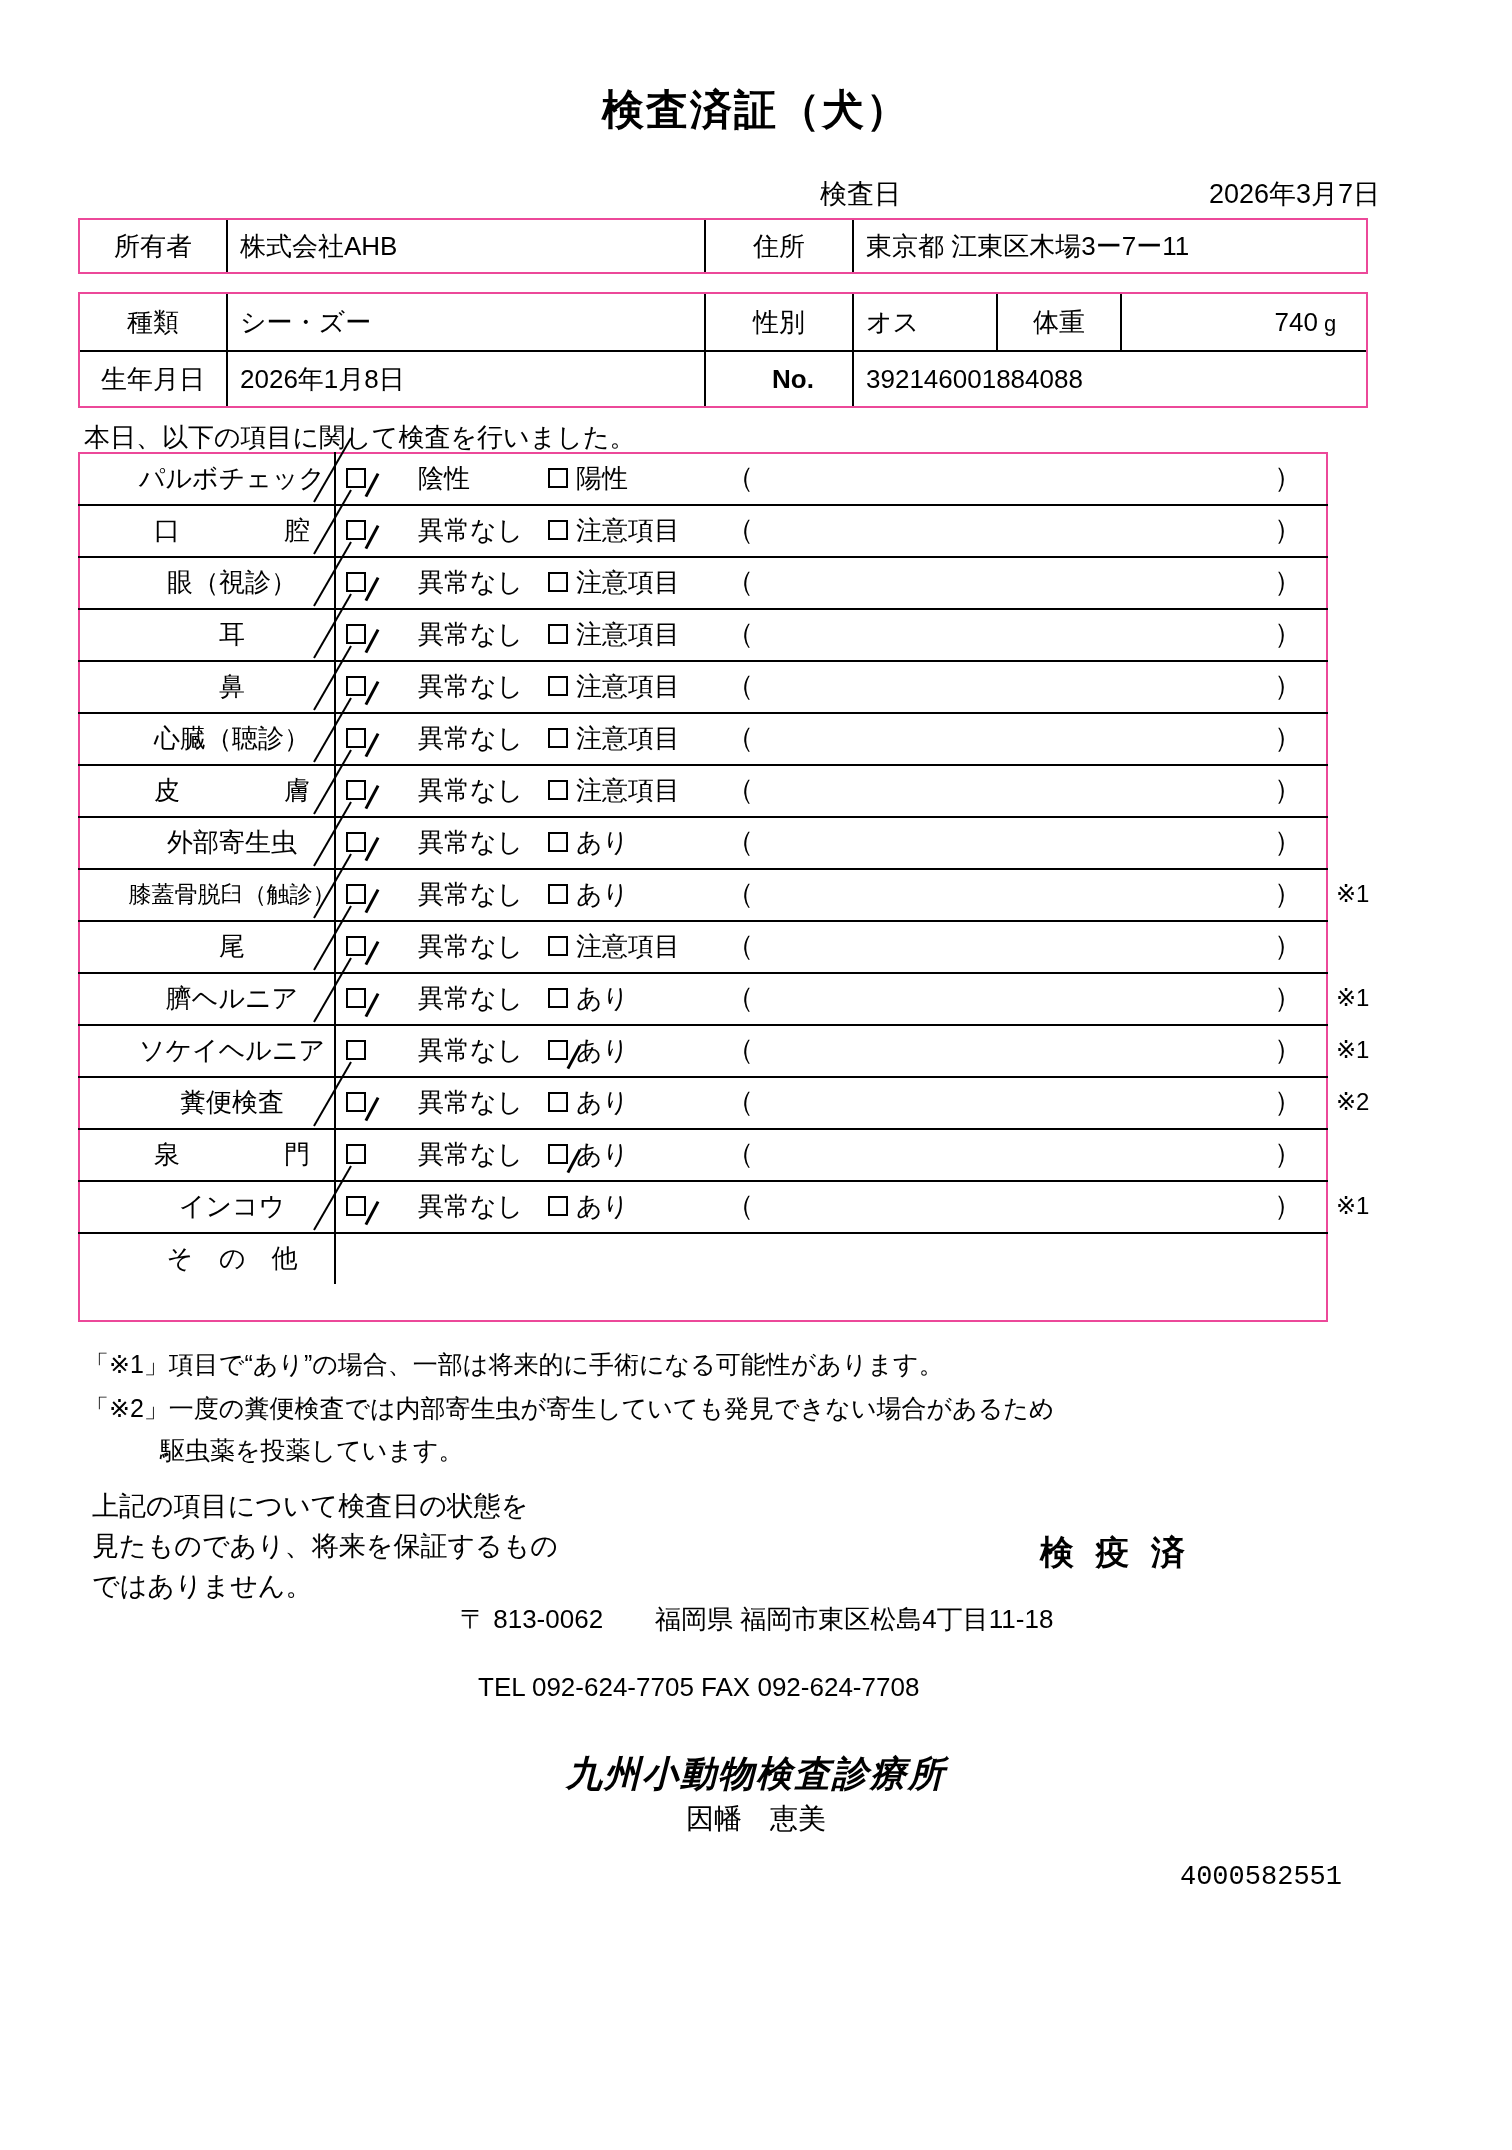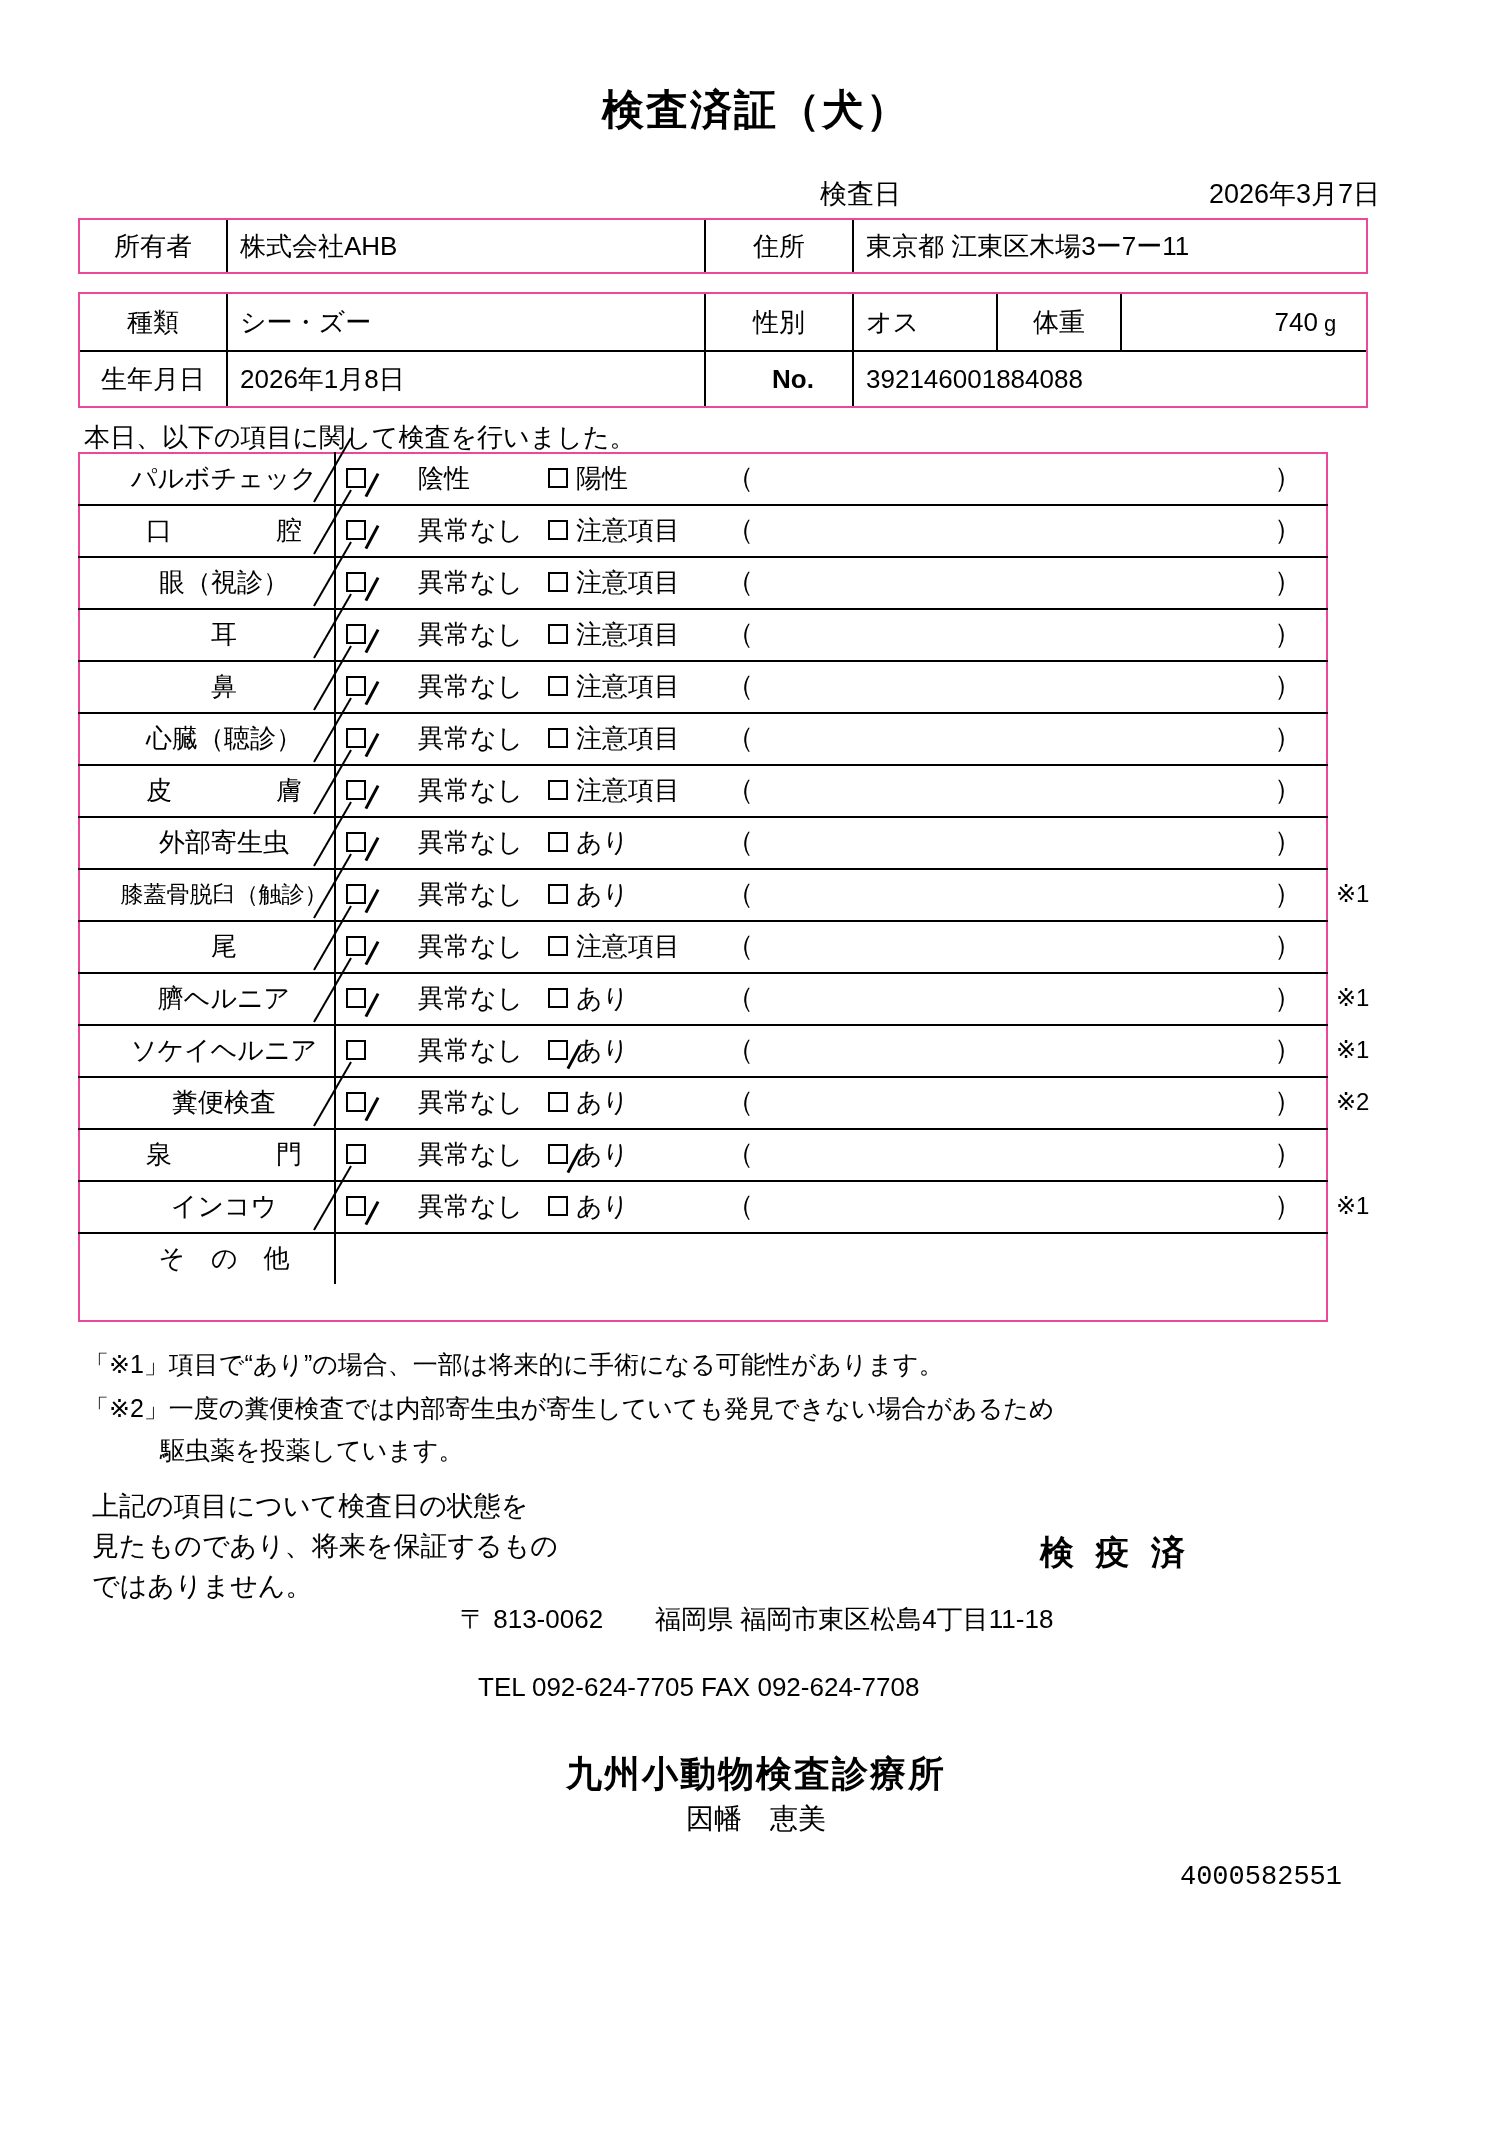--- a/index.html
+++ b/index.html
@@ -88,21 +88,21 @@
   #items-box { left: 78px; top: 452px; width: 1250px; height: 870px; }
   .item-row {
     position: absolute;
     left: 0;
     width: 1250px;
     height: 52px;
     box-sizing: border-box;
   }
   .item-name {
     position: absolute;
-    left: 4px;
+    left: 12px;
     top: 0;
     width: 284px;
     height: 52px;
     display: flex;
     align-items: center;
     justify-content: center;
     font-size: 26px;
     box-sizing: border-box;
   }
   .opt {
@@ -521,17 +521,17 @@
   <div class="footnote" style="left:160px; top:1434px;">駆虫薬を投薬しています。</div>
 
   <div class="statement" style="top:1528px;">見たものであり、将来を保証するもの</div>
   <div class="statement" style="top:1488px;">上記の項目について検査日の状態を</div>
   <div class="statement" style="top:1568px;">ではありません。</div>
 
   <div class="stamp">検 疫 済</div>
 
   <div class="addr-line" style="left:460px; top:1602px;">〒 813-0062　　福岡県 福岡市東区松島4丁目11-18</div>
   <div class="addr-line" style="left:478px; top:1672px; font-family:'Liberation Sans', sans-serif;">TEL 092-624-7705  FAX 092-624-7708</div>
-  <div class="clinic-name" style="top:1750px;">九州小動物検査診療所</div>
+  <div class="clinic-name" style="top:1750px;font-style:italic;">九州小動物検査診療所</div>
   <div class="clinic-person" style="top:1800px;">因幡　恵美</div>
   <div class="serial" style="top:1862px;">4000582551</div>
 
 </div>
 
 </body></html>

